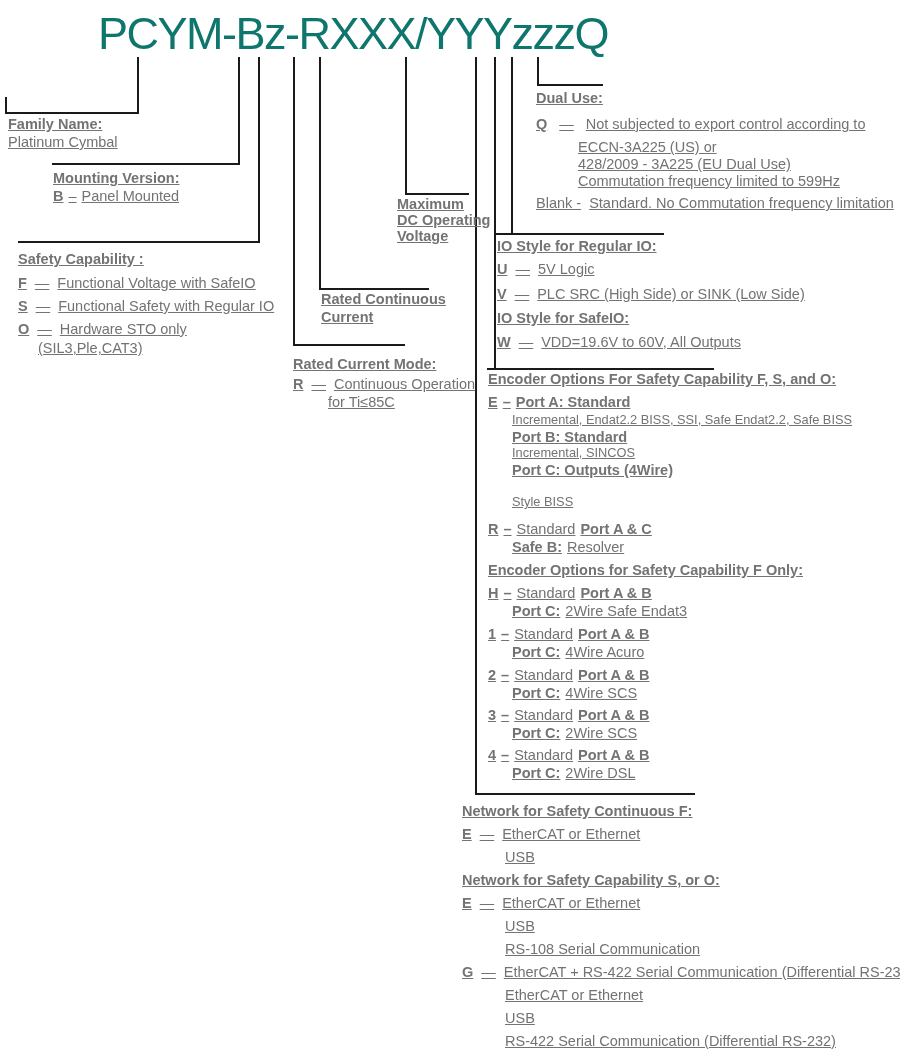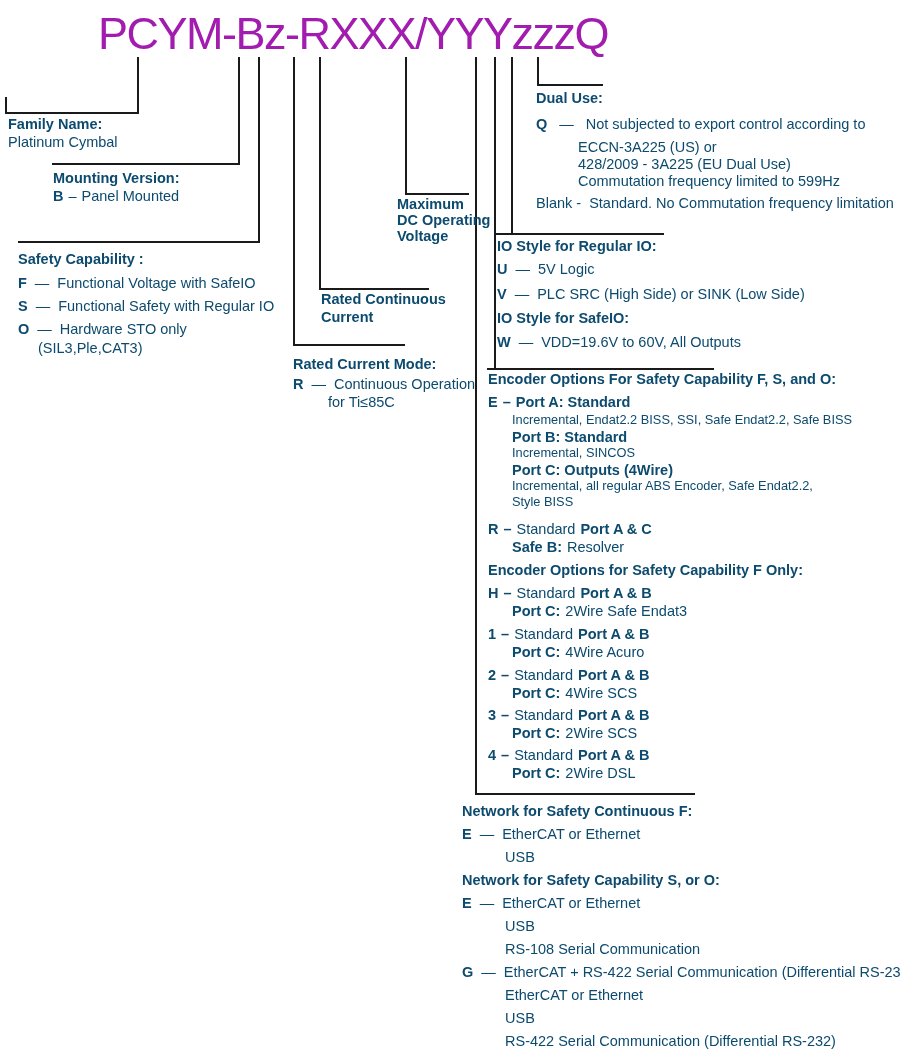--- a/index.html
+++ b/index.html
@@ -2,24 +2,24 @@
 <html><head>
 <meta charset="utf-8">
 <style>
   html,body{margin:0;padding:0;background:#ffffff;}
   .canvas{
     position:relative;width:900px;height:1060px;background:#ffffff;
     font-family:"Liberation Sans", sans-serif;color:#000;overflow:hidden;
   }
   .title{
     position:absolute;left:98px;top:8px;font-size:45px;font-weight:400;
-    letter-spacing:-1.5px;white-space:nowrap;color:#a21caf;
+    letter-spacing:-1.5px;white-space:nowrap;color:#0f766e;
   }
   .ln{position:absolute;background:#1a1a1a;}
-  .t{position:absolute;font-size:14.5px;line-height:1.12;white-space:nowrap;color:#0c4a6e;}
+  .t{position:absolute;font-size:14.5px;line-height:1.12;white-space:nowrap;color:#737373;text-decoration:underline;}
   .b{font-weight:700;}
   .sm{font-size:12.8px;}
   .row{display:flex;gap:8px;align-items:baseline;}
   .enc{gap:5px;}
   .qrow{gap:12px;}
 </style>
 </head>
 <body>
 
 <div class="canvas">
@@ -135,21 +135,20 @@
   <div class="t b" style="left:488px;top:371px">Encoder Options For Safety Capability F, S, and O:</div>
   <div class="t row enc" style="left:488px;top:394px">
     <span class="b">E</span>
     <span class="b">–</span>
     <span class="b">Port A: Standard</span>
   </div>
   <div class="t sm" style="left:512px;top:413px">Incremental, Endat2.2 BISS, SSI, Safe Endat2.2, Safe BISS</div>
   <div class="t b" style="left:512px;top:429px">Port B: Standard</div>
   <div class="t sm" style="left:512px;top:446px">Incremental, SINCOS</div>
   <div class="t b" style="left:512px;top:462px">Port C: Outputs (4Wire)</div>
-  <div class="t sm" style="left:512px;top:479px">Incremental, all regular ABS Encoder, Safe Endat2.2,</div>
   <div class="t sm" style="left:512px;top:495px">Style BISS</div>
 
   <div class="t row enc" style="left:488px;top:521px">
     <span class="b">R</span>
     <span class="b">–</span>
     <span>Standard</span>
     <span class="b">Port A &amp; C</span>
   </div>
   <div class="t row enc" style="left:512px;top:539px">
     <span class="b">Safe B:</span>

